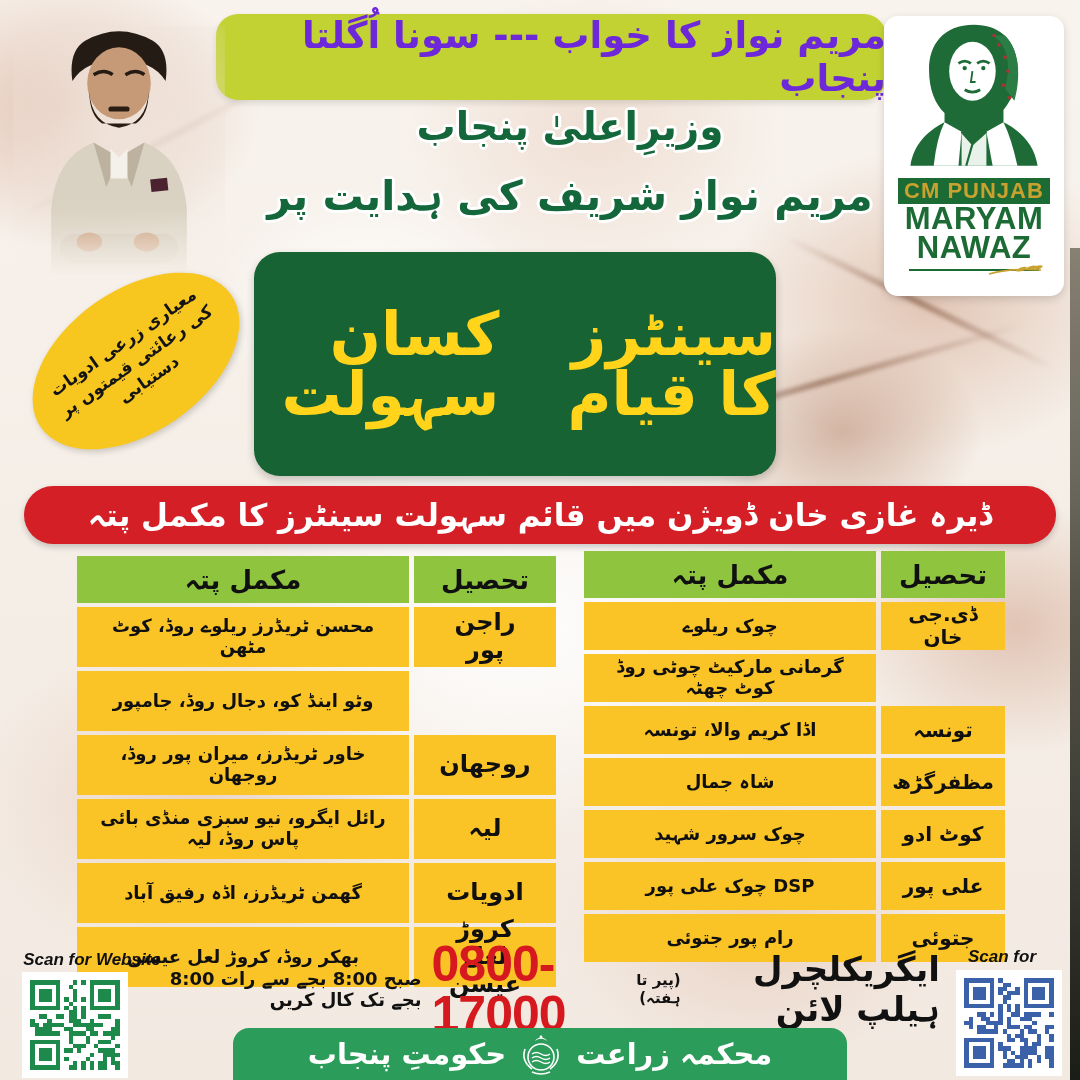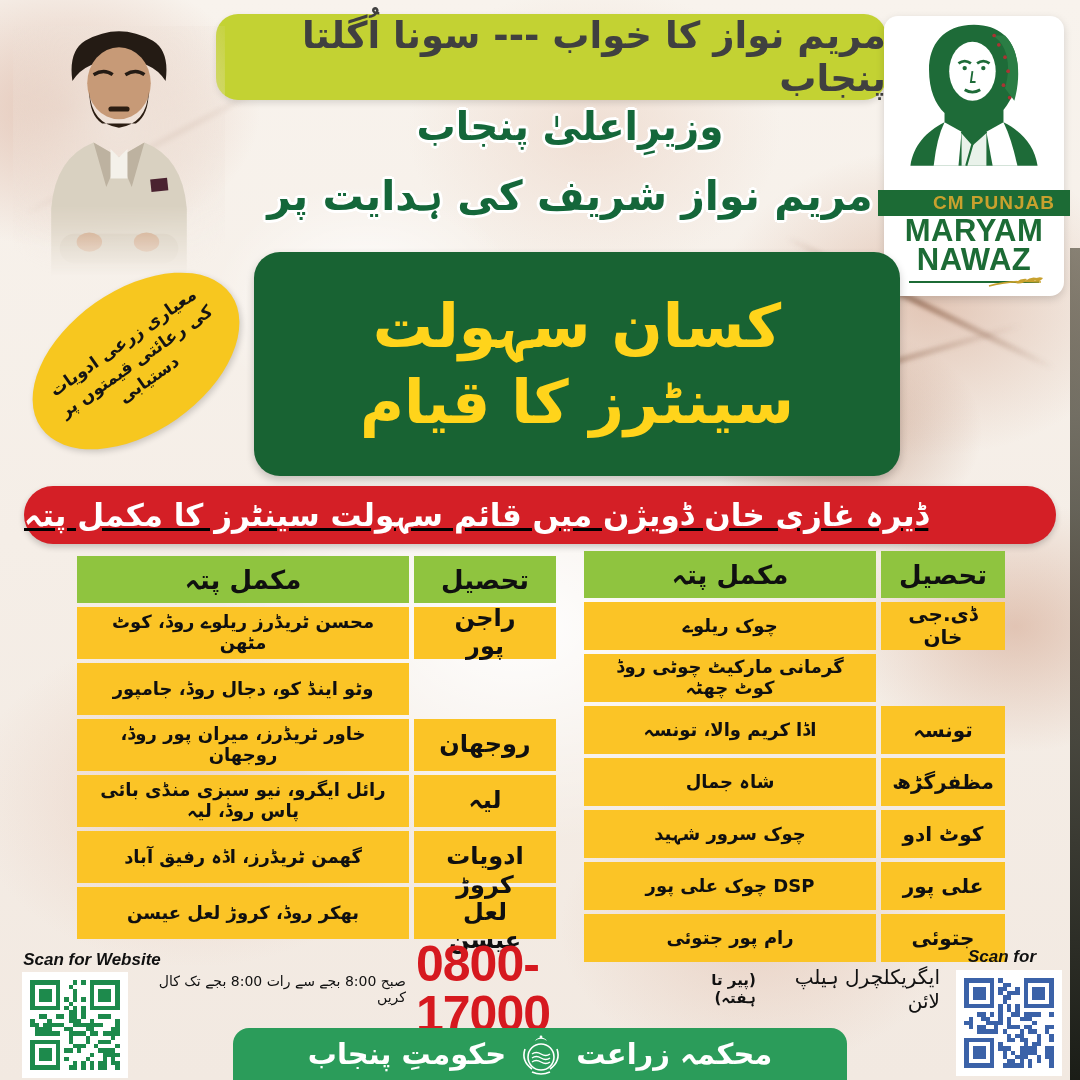--- a/index.html
+++ b/index.html
@@ -19,75 +19,75 @@
   .branch{position:absolute;height:6px;border-radius:3px;filter:blur(2px);
     background:linear-gradient(90deg,rgba(120,75,50,0),rgba(120,75,50,.55),rgba(120,75,50,0));}
   #branch1{width:420px;top:380px;left:610px;transform:rotate(-16deg);}
   #branch2{width:300px;top:300px;left:770px;transform:rotate(26deg);}
   #branch3{width:260px;top:150px;left:10px;transform:rotate(-28deg);opacity:.5;}
   .rtl{direction:rtl;}
   
   #top-banner{position:absolute;left:216px;top:14px;width:670px;height:86px;border-radius:22px;
     background:#c3d233;display:flex;align-items:center;justify-content:center;
     box-shadow:0 3px 6px rgba(0,0,0,.12);}
-  #top-banner span{color:#404040;font-weight:bold;font-size:37px;padding-left:20px;}
+  #top-banner span{color:#6d28d9;font-weight:bold;font-size:37px;padding-left:20px;}
   
   #photo{position:absolute;left:12px;top:26px;width:214px;height:250px;
     -webkit-mask-image:linear-gradient(180deg,#000 72%,transparent 100%);
     mask-image:linear-gradient(180deg,#000 72%,transparent 100%);}
   
   #logo-card{position:absolute;left:884px;top:16px;width:180px;height:280px;background:#fff;
     border-radius:14px;box-shadow:0 3px 8px rgba(0,0,0,.15);display:flex;flex-direction:column;align-items:center;padding-top:4px;box-sizing:border-box;}
   #cm-bar{width:152px;height:26px;background:#1c6b35;color:#c8a12e;font-family:"Liberation Sans",sans-serif;
-    font-weight:bold;font-size:19px;letter-spacing:1px;text-align:center;line-height:26px;margin-top:18px;padding-left:40px;}
+    font-weight:bold;font-size:22px;letter-spacing:1px;text-align:center;line-height:26px;margin-top:6px;}
   .logo-name{color:#1c6b35;font-family:"Liberation Sans",sans-serif;font-weight:800;font-size:31px;line-height:.95;letter-spacing:.5px;text-align:center;}
   #logo-rule{width:130px;border-top:2px solid #1c6b35;margin-top:6px;position:relative;}
   
   .outlined{color:#14673a;font-weight:bold;
     text-shadow:-3px 0 #fff,3px 0 #fff,0 -3px #fff,0 3px #fff,-2px -2px #fff,2px 2px #fff,2px -2px #fff,-2px 2px #fff;}
   #heading1{position:absolute;left:280px;top:104px;width:580px;text-align:center;font-size:39px;}
   #heading2{position:absolute;left:200px;top:172px;width:740px;text-align:center;font-size:41px;}
   
-  #title-box{position:absolute;left:254px;top:252px;width:646px;height:224px;border-radius:26px;background:#186333;
-    display:flex;flex-direction:column;align-items:center;justify-content:center;gap:16px;
+  #title-box{position:absolute;left:254px;top:252px;width:522px;height:224px;border-radius:26px;background:#186333;
+    display:flex;flex-direction:row;align-items:center;justify-content:center;gap:16px;
     box-shadow:0 4px 8px rgba(0,0,0,.2);}
   #title-box div{color:#ffd41b;font-weight:bold;font-size:60px;line-height:1;}
   
   #badge{position:absolute;left:20px;top:290px;width:232px;height:142px;border-radius:50%;background:#f7c71f;
     transform:rotate(-35deg);display:flex;align-items:center;justify-content:center;text-align:center;
     padding:10px 22px;box-sizing:border-box;box-shadow:0 3px 6px rgba(0,0,0,.18);}
   #badge span{font-size:17px;font-weight:bold;color:#141414;line-height:1.35;}
   
   #section-banner{position:absolute;left:24px;top:486px;width:1032px;height:58px;border-radius:29px;background:#d41f26;
-    display:flex;align-items:center;box-shadow:0 3px 6px rgba(0,0,0,.2);text-decoration:underline;}
+    display:flex;align-items:center;justify-content:center;box-shadow:0 3px 6px rgba(0,0,0,.2);}
   #section-banner span{color:#fff;font-weight:bold;font-size:31px;}
   
   .table{position:absolute;display:flex;flex-direction:column;gap:4px;}
   .trow,.thead{display:flex;gap:5px;}
   .cell{display:flex;align-items:center;justify-content:center;text-align:center;box-sizing:border-box;padding:2px 18px;}
   .hcell{background:#8fc43f;font-weight:bold;font-size:26px;height:47px;color:#101010;}
   .dcell{background:#fbc426;font-weight:bold;color:#101010;}
   #table-right{left:584px;top:551px;width:421px;}
   #table-right .addr{width:292px;}
   #table-right .teh{width:124px;}
   #table-right .dcell{height:48px;font-size:18px;line-height:1.15;}
   #table-right .dcell.teh{font-size:20px;}
   #table-left{left:77px;top:556px;width:479px;}
   #table-left .addr{width:332px;}
   #table-left .teh{width:142px;}
-  #table-left .dcell{height:52px;font-size:18px;line-height:1.15;}
+  #table-left .dcell{height:60px;font-size:18px;line-height:1.15;}
   #table-left .dcell.teh{font-size:24px;}
   
   #helpline{position:absolute;left:140px;top:958px;width:800px;height:62px;display:flex;direction:rtl;
     align-items:center;justify-content:center;gap:10px;}
-  .hl-label{font-size:20px;font-weight:normal;color:#111;}
+  .hl-label{font-size:34px;font-weight:bold;color:#111;}
   .hl-days{font-size:15px;font-weight:bold;color:#111;}
   .hl-number{direction:ltr;unicode-bidi:bidi-override;font-family:"Liberation Sans",sans-serif;
     font-size:50px;font-weight:700;color:#d6191f;letter-spacing:-1px;line-height:1;}
-  .hl-timing{font-size:14px;font-weight:normal;color:#111;}
+  .hl-timing{font-size:18px;font-weight:bold;color:#111;}
   
   #footer-bar{position:absolute;left:233px;top:1028px;width:614px;height:52px;border-radius:16px 16px 0 0;
     background:#2b9c5a;display:flex;direction:rtl;align-items:center;justify-content:center;gap:12px;}
   #footer-bar span{color:#fff;font-weight:bold;font-size:29px;}
   
   .qr-label{position:absolute;font-family:"Liberation Sans",sans-serif;font-style:italic;font-weight:bold;
     font-size:17px;color:#101010;text-align:center;}
   #qr-website-label{left:14px;top:950px;width:156px;}
   #qr-facebook-label{left:928px;top:947px;width:148px;}
   .qr{position:absolute;width:106px;height:106px;}

